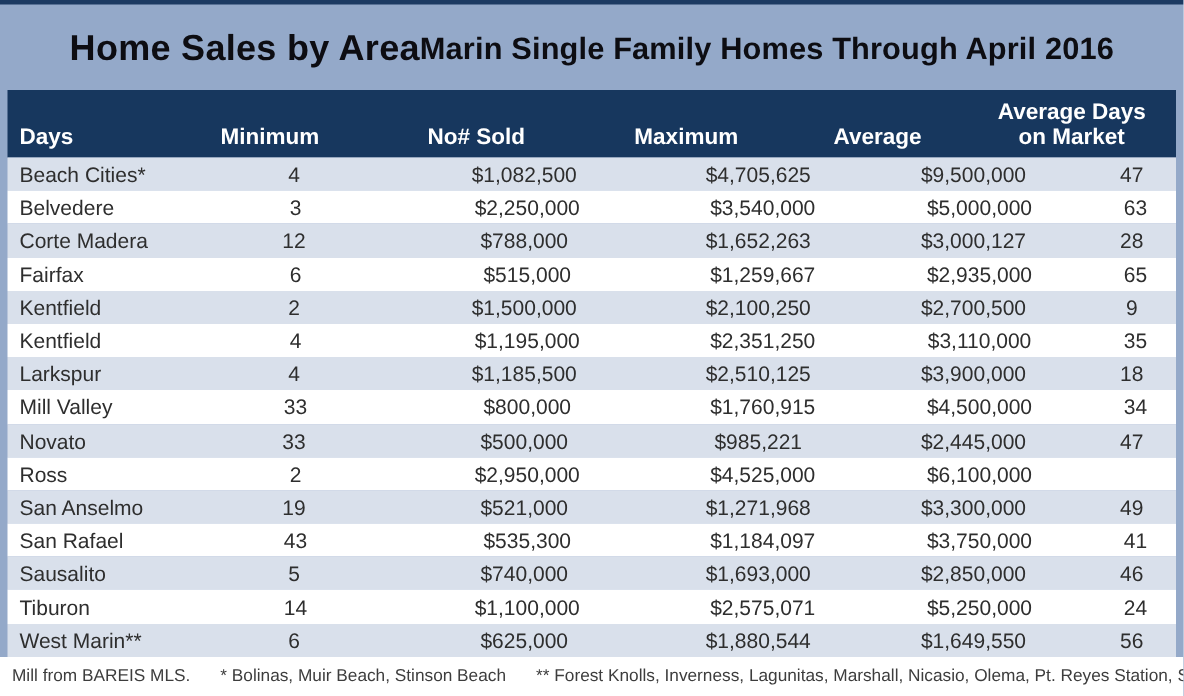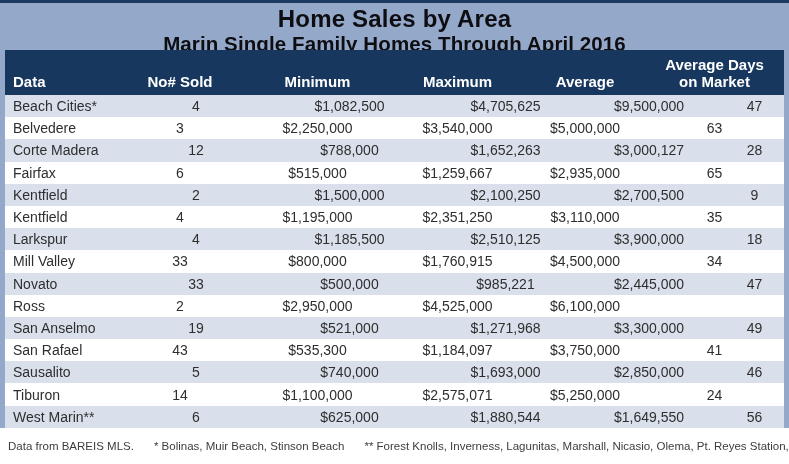--- a/index.html
+++ b/index.html
@@ -18,22 +18,22 @@
   html,body{width:789px;}
   body{font-family:"Liberation Sans","DejaVu Sans",sans-serif;}
   .poster{
     width:789px;height:464px;
     background:var(--background);
     border-top:3px solid var(--top-border);
     overflow:hidden;
     display:flex;flex-direction:column;
   }
   .title-area{
-    height:47px;
-    display:flex;flex-direction:column;justify-content:space-between;align-items:center;
+    height:57px;
+    display:flex;flex-direction:row;justify-content:center;align-items:center;
     color:var(--title-text);
     padding-top:2px;
   }
   .main-title{font-size:24px;font-weight:bold;line-height:27px;letter-spacing:0.2px;}
   .sub-title{font-size:20.5px;font-weight:bold;line-height:24px;letter-spacing:0.1px;}
   .table-frame{
     margin:0 5px;
     flex:0 0 auto;
   }
   .grid-row{
@@ -52,21 +52,21 @@
   .header-cell{text-align:center;line-height:17px;}
   .header-cell.city{text-align:left;padding-left:8px;}
   .header-cell.days{padding:0 14px;}
   .body-row{
     height:22.2px;
     align-items:center;
     font-size:14px;
     color:var(--body-text);
   }
   .body-row.alt{background:var(--row-alt);gap:16px;}
-  .body-row.plain{background:var(--row-white);}
+  .body-row.plain{background:var(--row-white);gap:17px;}
   .cell{text-align:center;white-space:nowrap;}
   .cell.city{text-align:left;padding-left:8px;}
   .footer{
     background:var(--footer-bg);
     flex:1 1 auto;
     display:flex;
     align-items:center;
     padding-left:8px;
     font-size:11.5px;
     color:var(--footer-text);
@@ -80,23 +80,23 @@
 
 <div class="poster">
 
   <div class="title-area">
     <div class="main-title">Home Sales by Area</div>
     <div class="sub-title">Marin Single Family Homes Through April 2016</div>
   </div>
 
   <div class="table-frame">
     <div class="grid-row header-row">
-      <div class="header-cell city">Data</div>
+      <div class="header-cell city">Days</div>
+      <div class="header-cell">Minimum</div>
       <div class="header-cell">No# Sold</div>
-      <div class="header-cell">Minimum</div>
       <div class="header-cell">Maximum</div>
       <div class="header-cell">Average</div>
       <div class="header-cell days">Average Days on Market</div>
     </div>
     <div id="table-body">
   <div class="grid-row body-row alt">
     <div class="cell city">Beach Cities*</div>
     <div class="cell">4</div>
     <div class="cell">$1,082,500</div>
     <div class="cell">$4,705,625</div>
@@ -225,18 +225,18 @@
     <div class="cell">6</div>
     <div class="cell">$625,000</div>
     <div class="cell">$1,880,544</div>
     <div class="cell">$1,649,550</div>
     <div class="cell">56</div>
   </div>
 </div>
   </div>
 
   <div class="footer">
-    <span>Data from BAREIS MLS.</span>
+    <span>Mill from BAREIS MLS.</span>
     <span>* Bolinas, Muir Beach, Stinson Beach</span>
     <span>** Forest Knolls, Inverness, Lagunitas, Marshall, Nicasio, Olema, Pt. Reyes Station, San Geronimo, Tomales &amp; Woodacre</span>
   </div>
 
 </div>
 
 </body></html>

